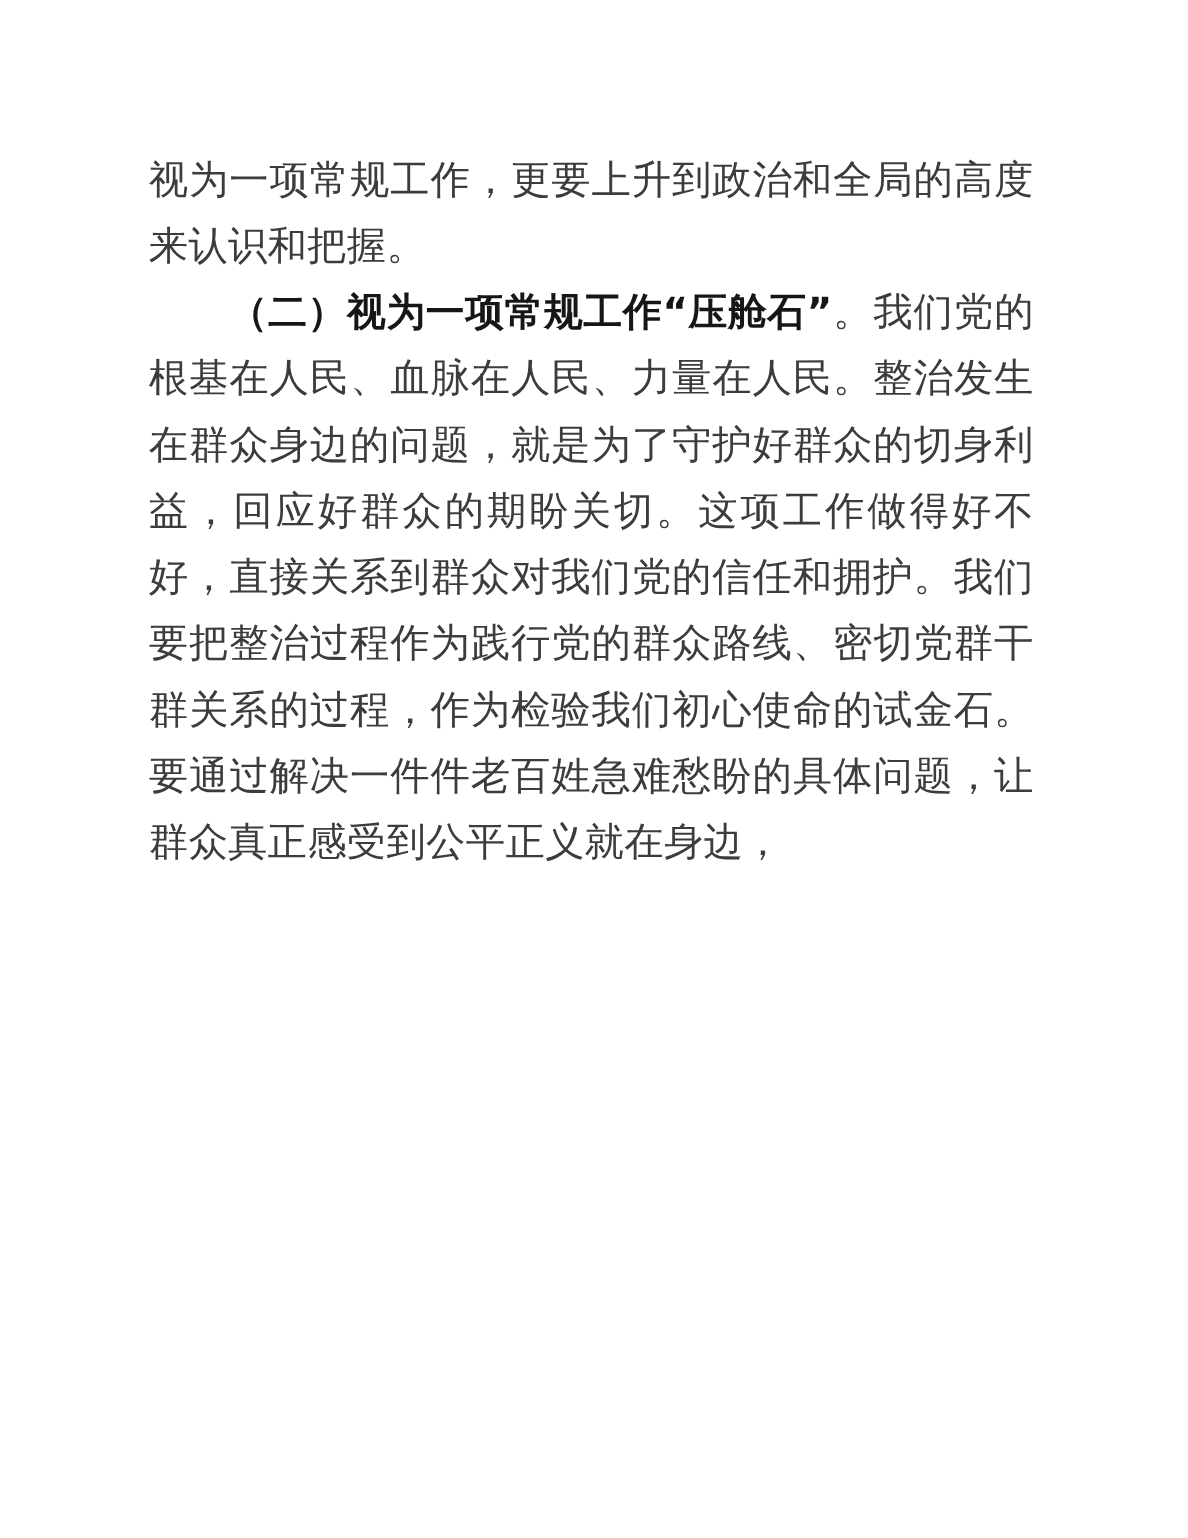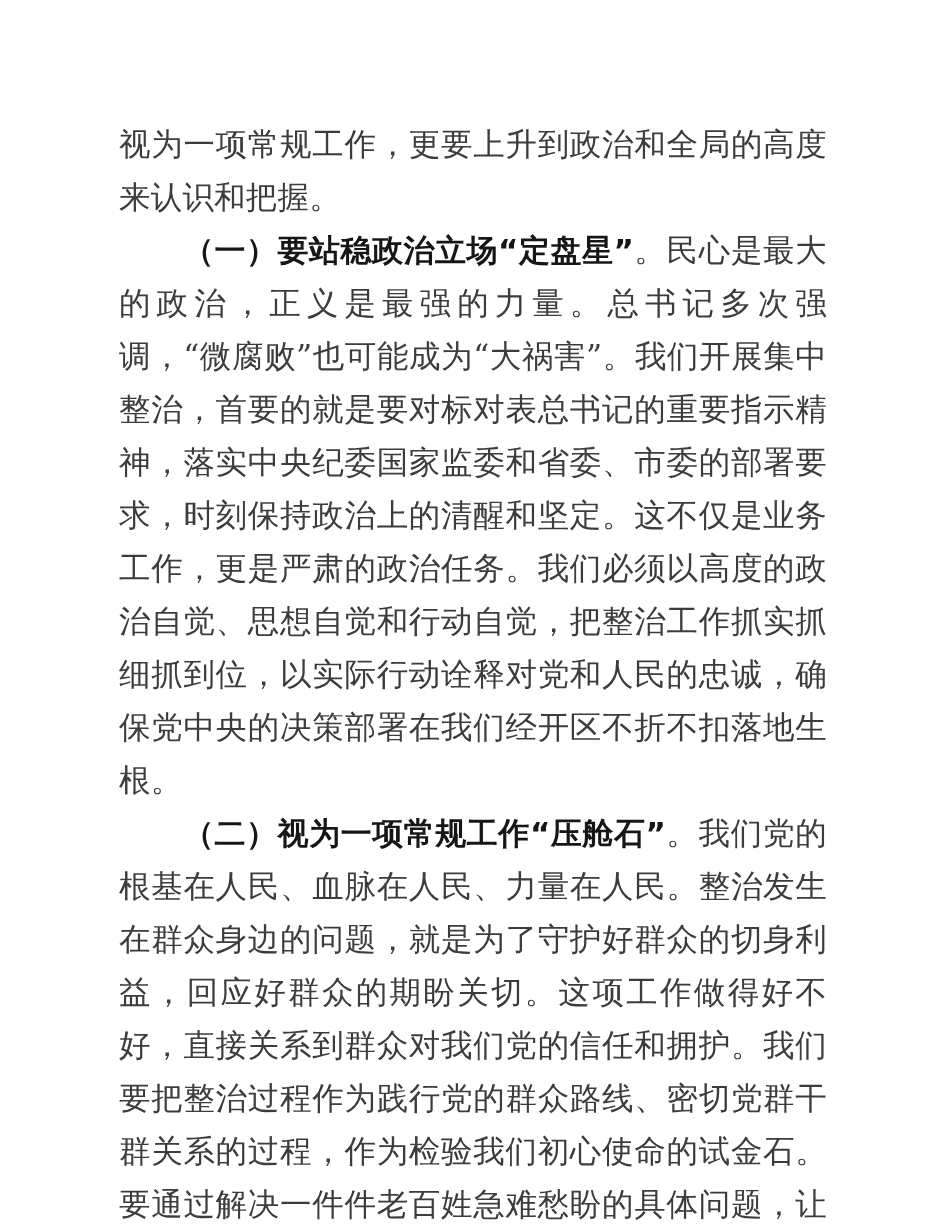--- a/index.html
+++ b/index.html
@@ -57,18 +57,17 @@
   }
 </style>
 </head>
 <body>
 
 <div class="page">
   <div class="doc-body">
 
     <p class="para"><span class="run">视为一项常规工作，更要上升到政治和全局的高度来认识和把握。</span></p>
 
-    <p class="para indent"><span class="sec-head">（一）要站稳政治立场“定盘星”</span><span class="run">。民心是最大的政治，正义是最强的力量。总书记多次强调，“微腐败”也可能成为“大祸害”。我们开展集中整治，首要的就是要对标对表总书记的重要指示精神，落实中央纪委国家监委和省委、市委的部署要求，时刻保持政治上的清醒和坚定。这不仅是业务工作，更是严肃的政治任务。我们必须以高度的政治自觉、思想自觉和行动自觉，把整治工作抓实抓细抓到位，以实际行动诠释对党和人民的忠诚，确保党中央的决策部署在我们经开区不折不扣落地生根。</span></p>
 
     <p class="para indent"><span class="sec-head">（二）视为一项常规工作“压舱石”</span><span class="run">。我们党的根基在人民、血脉在人民、力量在人民。整治发生在群众身边的问题，就是为了守护好群众的切身利益，回应好群众的期盼关切。这项工作做得好不好，直接关系到群众对我们党的信任和拥护。我们要把整治过程作为践行党的群众路线、密切党群干群关系的过程，作为检验我们初心使命的试金石。要通过解决一件件老百姓急难愁盼的具体问题，让群众真正感受到公平正义就在身边，</span></p>
 
   </div>
 </div>
 
 </body></html>

